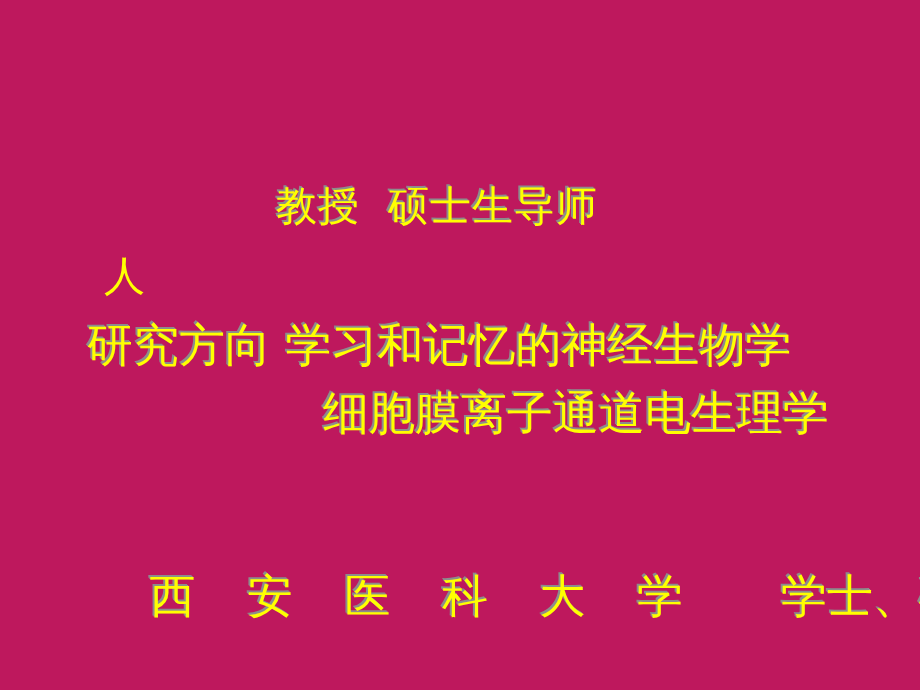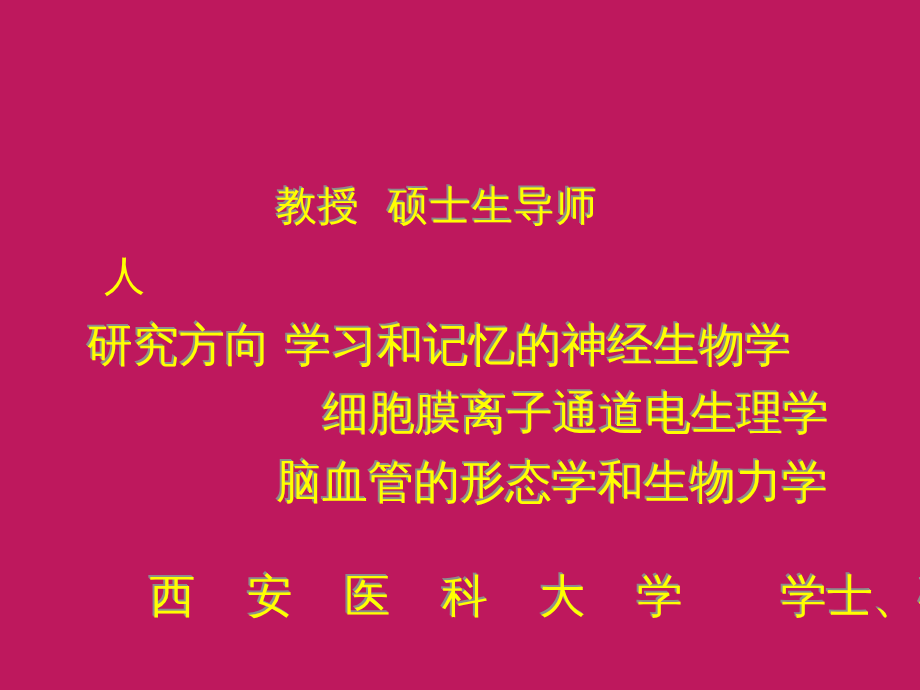--- a/index.html
+++ b/index.html
@@ -96,19 +96,18 @@
 <div id="slide">
 
   <div class="line l1">教授  硕士生导师</div>
 
   <div class="line l2">人</div>
 
   <div class="line l3">研究方向 学习和记忆的神经生物学</div>
 
   <div class="line l4">细胞膜离子通道电生理学</div>
 
-  <div class="line l5">脑血管的形态学和生物力学</div>
 
   <div class="line l6">
     <span class="spaced">西 安 医 科 大 学</span><span class="gap"></span><span>学士、硕士</span>
   </div>
 
 </div>
 
 </body></html>

